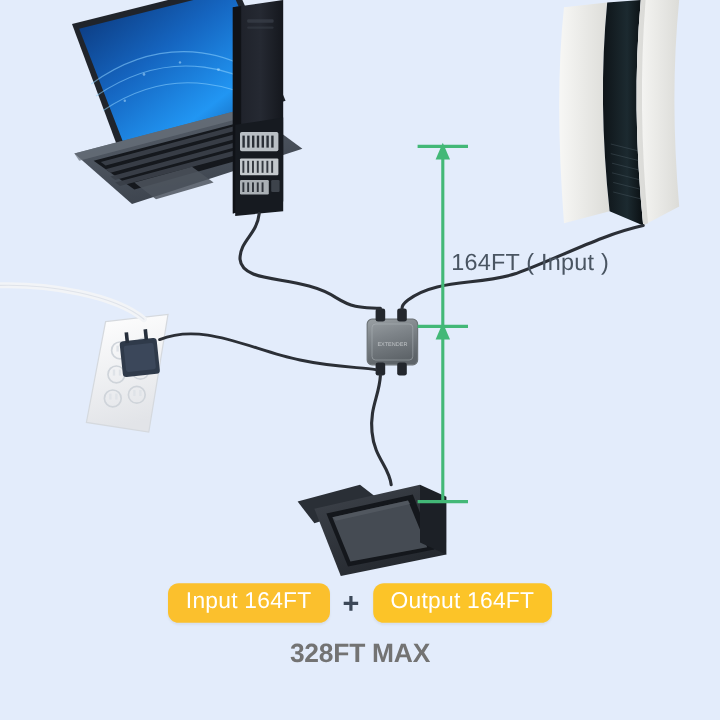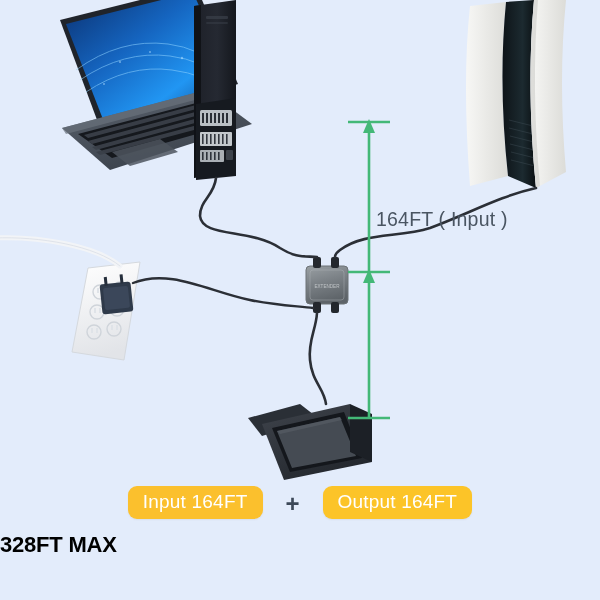--- a/index.html
+++ b/index.html
@@ -24,21 +24,21 @@
     white-space:nowrap;
     line-height:1;
   }
   #label-input{left:376px;top:210px;}
   #label-output{left:376px;top:341px;}
 
   
   #badges{
     position:absolute;left:0;top:486px;width:600px;
     display:flex;align-items:center;justify-content:center;
-    gap:22px;
+    gap:10px;
   }
   .badge{
     background:#fbc02d;
     color:#ffffff;
     font-size:19px;
     font-weight:400;
     letter-spacing:.2px;
     padding:6px 15px 8px 15px;
     border-radius:9px;
     line-height:1;
@@ -51,21 +51,21 @@
     font-size:24px;
     font-weight:700;
     line-height:1;
     padding:0 1px;
     position:relative;top:1px;
   }
 
   
   #headline{
     position:absolute;left:0;top:531px;width:600px;
-    text-align:left;color:#000000;
+    text-align:center;color:#737373;
   }
   #headline-1{
     font-size:22px;font-weight:700;letter-spacing:-.2px;line-height:1.25;
   }
   #headline-2{
     font-size:21px;font-weight:700;letter-spacing:-.2px;line-height:1.3;
     margin-top:3px;
   }
 </style>
 </head>

